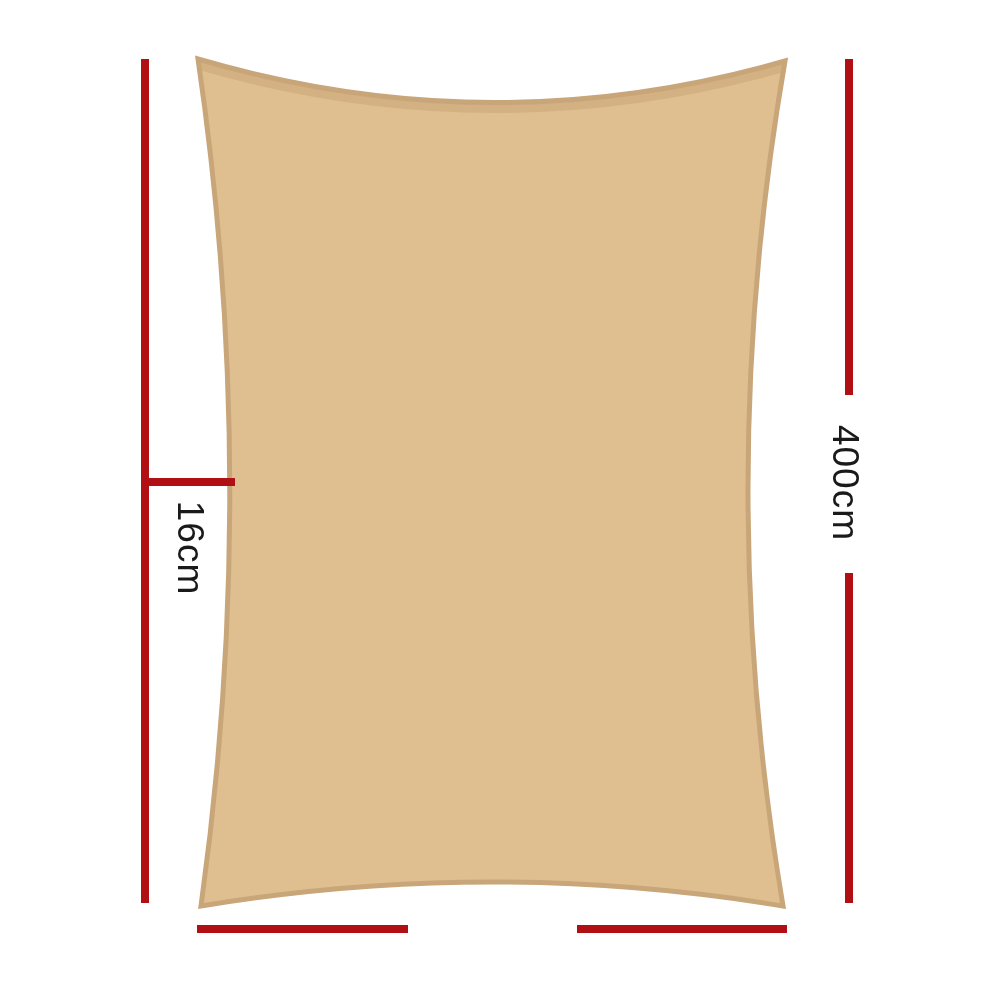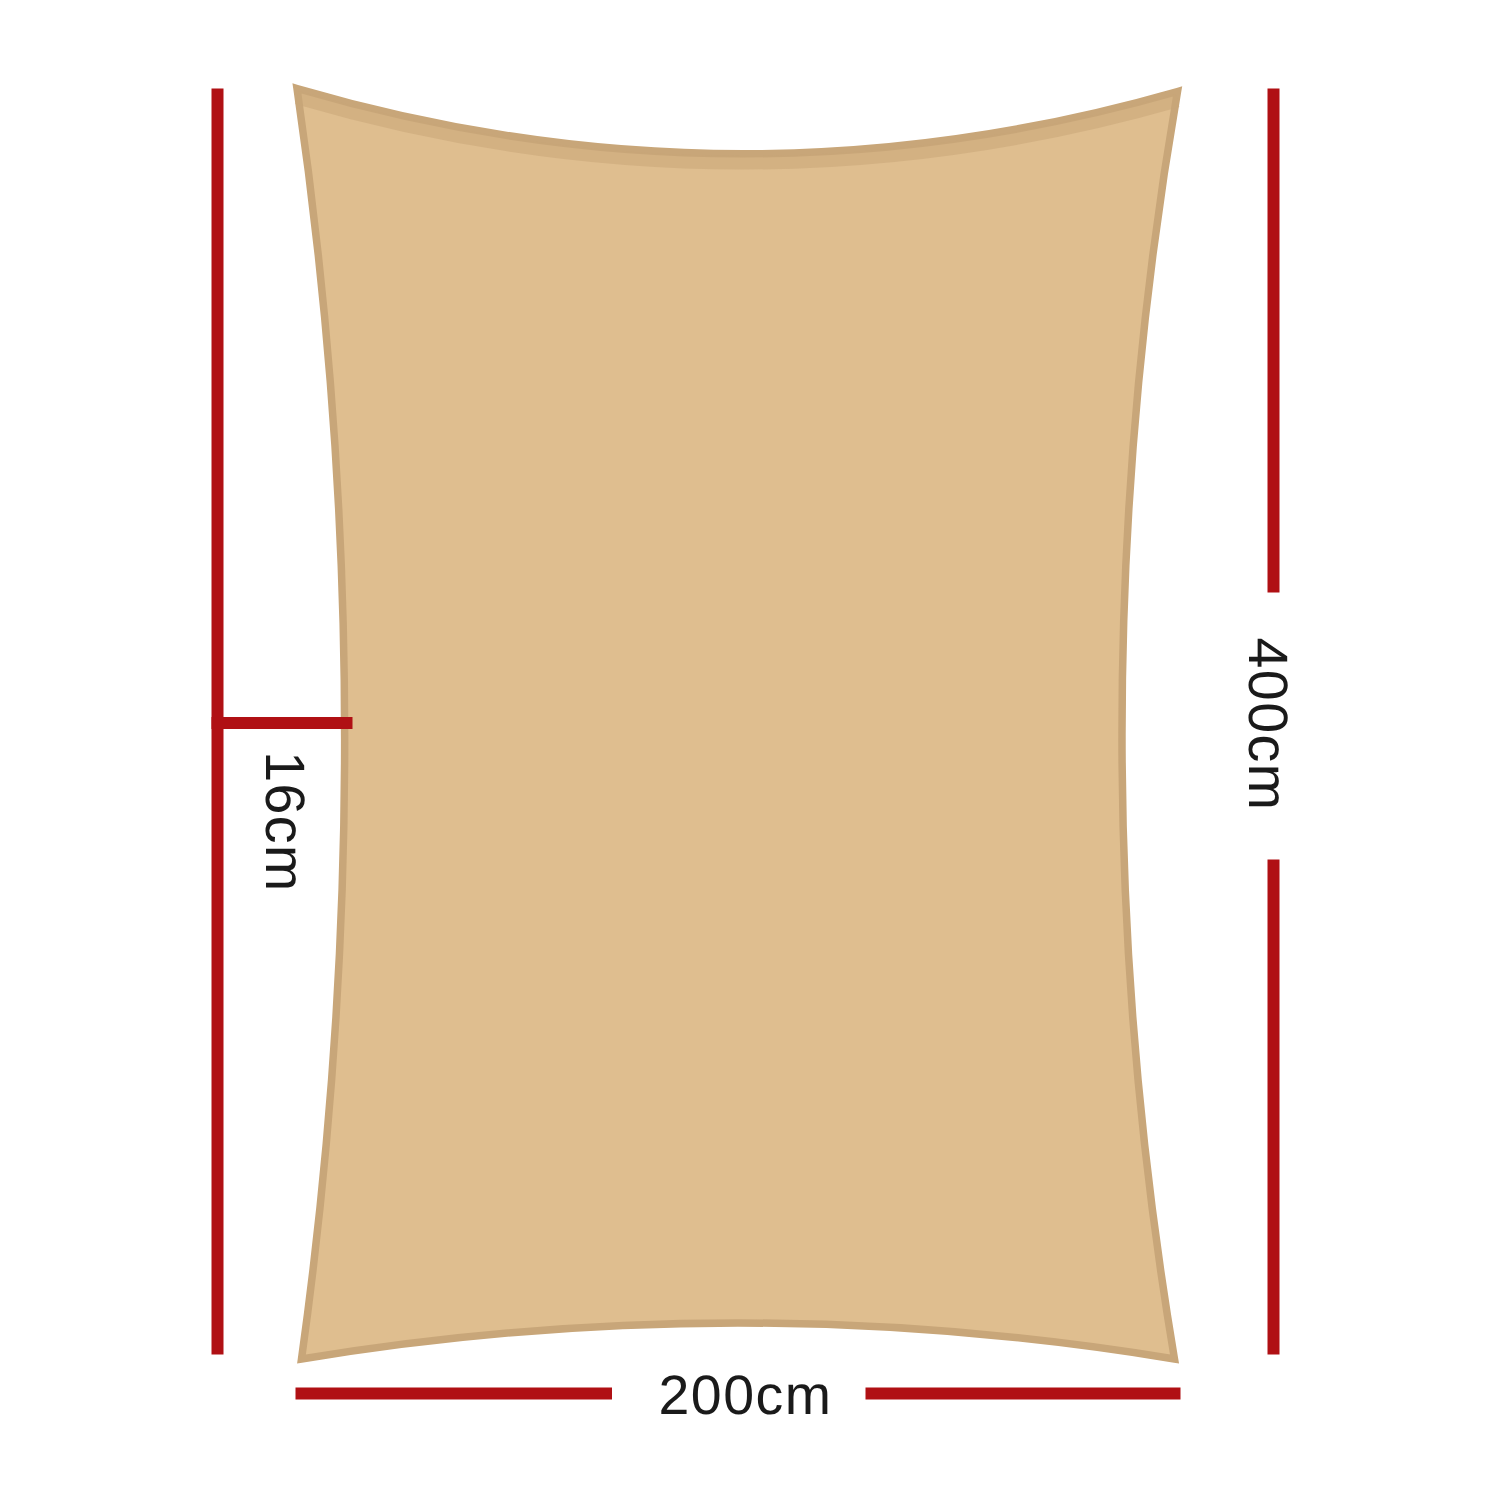--- a/index.html
+++ b/index.html
@@ -68,15 +68,14 @@
 
   <div class="dim-line left-full"></div>
   <div class="dim-line offset-tick"></div>
   <div class="dim-line right-top"></div>
   <div class="dim-line right-bot"></div>
   <div class="dim-line bottom-left"></div>
   <div class="dim-line bottom-right"></div>
 
   <div class="dim-label rot-offset">16cm</div>
   <div class="dim-label rot-height">400cm</div>
-  <div class="dim-label horiz">200cm</div>
 
 </div>
 
 </body></html>

